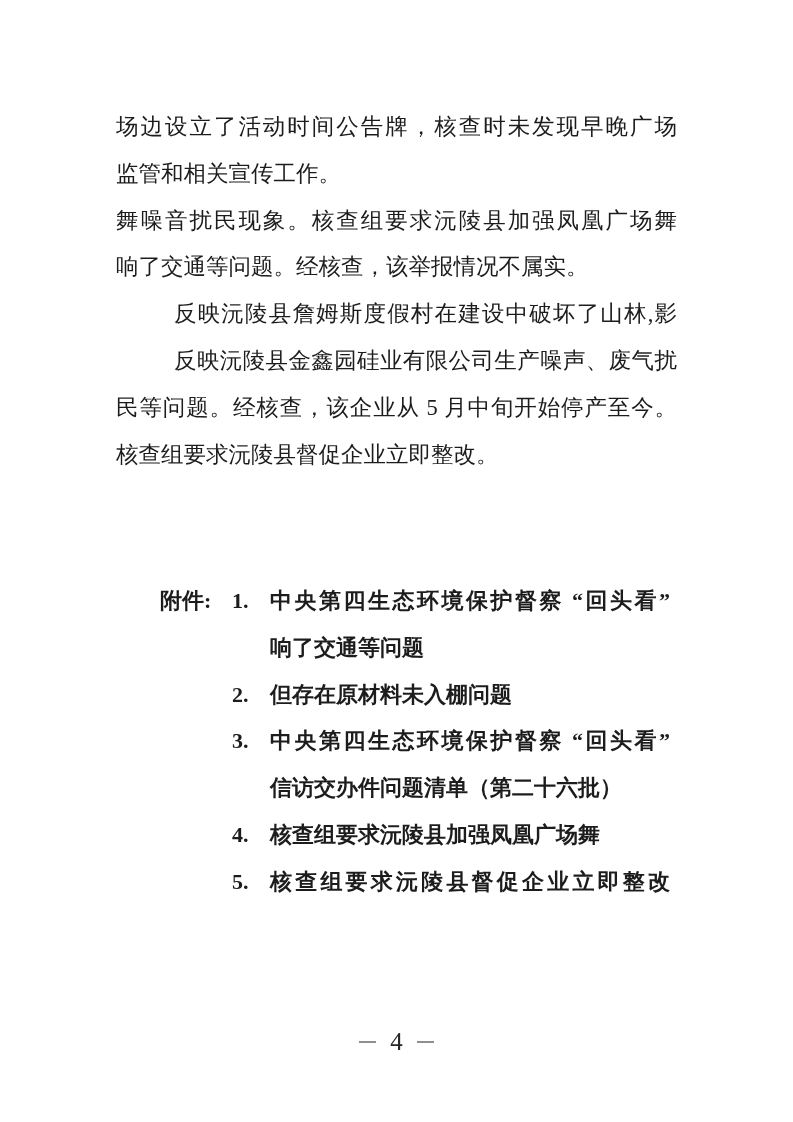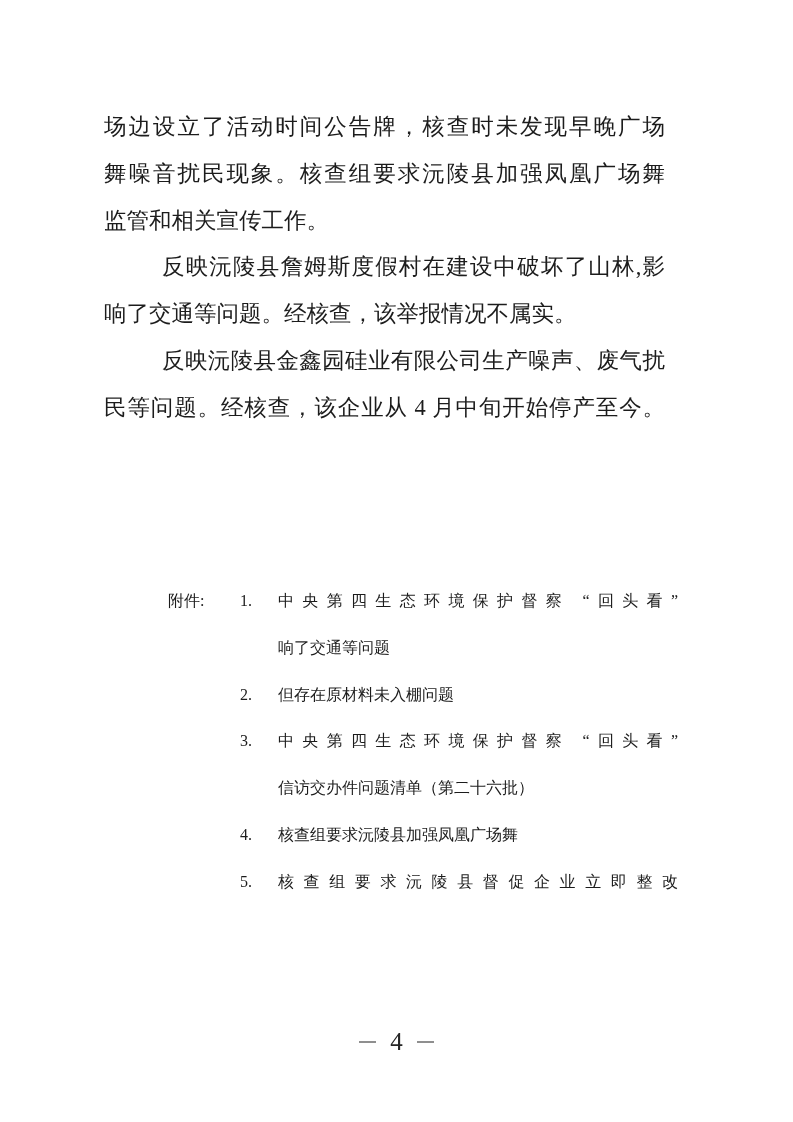--- a/index.html
+++ b/index.html
@@ -12,42 +12,43 @@
     width: 793px;
     height: 1122px;
     background: #ffffff;
     font-family: "Liberation Serif", "DejaVu Serif", serif;
     color: #1c1c1c;
     overflow: hidden;
   }
   
   .body-text {
     position: absolute;
-    left: 104px;
+    left: 116px;
     top: 104px;
     width: 561px;
     font-size: 22.5px;
     line-height: 46.8px;
   }
   .line {
     text-align: justify;
   }
   .line.full {
     text-align-last: justify;
   }
   .line.indent {
     text-indent: 58px;
   }
   
   .attachments {
     position: absolute;
-    left: 168px;
+    left: 160px;
     top: 578px;
-    font-size: 16px;
+    font-size: 22px;
     line-height: 46.8px;
+    font-weight: bold;
   }
   .att-label {
     position: absolute;
     left: 0;
     top: 0;
     white-space: nowrap;
   }
   .att-list {
     margin-left: 72px;
   }
@@ -91,30 +92,31 @@
   }
 </style>
 </head>
 <body>
 
 <div class="page">
 
   <div class="body-text">
       <div>
         <div class="line full">场边设立了活动时间公告牌，核查时未发现早晚广场</div>
+        <div class="line">监管和相关宣传工作。</div>
         <div class="line full">舞噪音扰民现象。核查组要求沅陵县加强凤凰广场舞</div>
-        <div class="line">监管和相关宣传工作。</div>
       </div>
       <div>
+        <div class="line">响了交通等问题。经核查，该举报情况不属实。</div>
         <div class="line full indent">反映沅陵县詹姆斯度假村在建设中破坏了山林,影</div>
-        <div class="line">响了交通等问题。经核查，该举报情况不属实。</div>
       </div>
       <div>
         <div class="line full indent">反映沅陵县金鑫园硅业有限公司生产噪声、废气扰</div>
-        <div class="line full">民等问题。经核查，该企业从 4 月中旬开始停产至今。</div>
+        <div class="line full">民等问题。经核查，该企业从 5 月中旬开始停产至今。</div>
+        <div class="line">核查组要求沅陵县督促企业立即整改。</div>
       </div>
     </div>
 
   <div class="attachments">
     <span class="att-label">附件:</span>
     <div class="att-list">
         <div class="att-item">
           <span class="att-num">1.</span>
           <div class="att-line full">中央第四生态环境保护督察 “回头看”</div>
           <div class="att-line">响了交通等问题</div>

